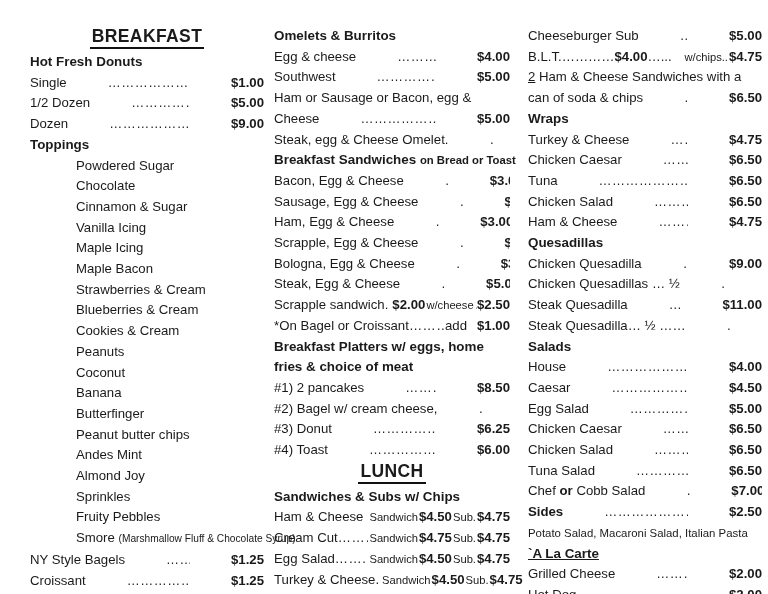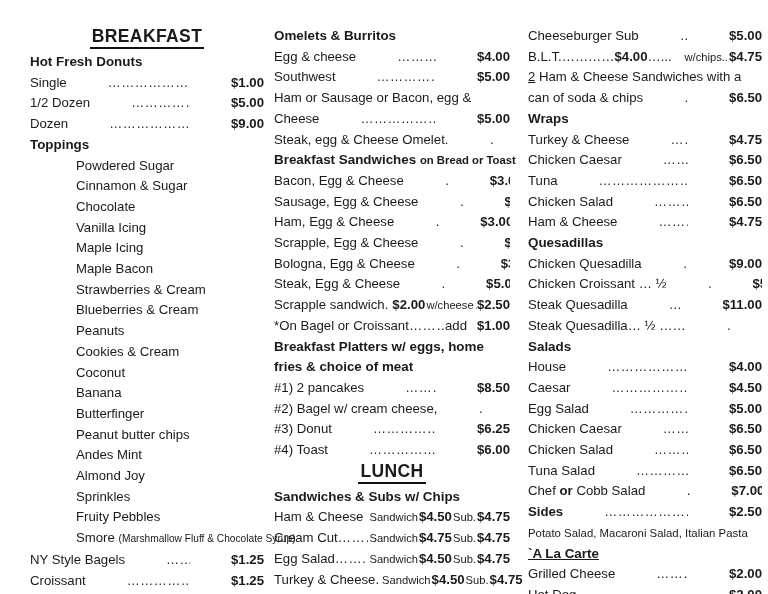--- a/index.html
+++ b/index.html
@@ -160,29 +160,29 @@
         <span class="name">Dozen</span>
         <span class="dots">………………………………………………………………………………</span>
         <span class="price">$9.00</span>
       </div>
     </div>
 
     <div class="group-head">Toppings</div>
 
     <div>
       <div class="plain indent-1">Powdered Sugar</div>
+      <div class="plain indent-1">Chocolate</div>
       <div class="plain indent-1">Cinnamon &amp; Sugar</div>
-      <div class="plain indent-1">Chocolate</div>
       <div class="plain indent-1">Vanilla Icing</div>
       <div class="plain indent-1">Maple Icing</div>
       <div class="plain indent-1">Maple Bacon</div>
       <div class="plain indent-1">Strawberries &amp; Cream</div>
       <div class="plain indent-1">Blueberries &amp; Cream</div>
+      <div class="plain indent-1">Cookies &amp; Cream</div>
       <div class="plain indent-1">Peanuts</div>
-      <div class="plain indent-1">Cookies &amp; Cream</div>
       <div class="plain indent-1">Coconut</div>
       <div class="plain indent-1">Banana</div>
       <div class="plain indent-1">Butterfinger</div>
       <div class="plain indent-1">Peanut butter chips</div>
       <div class="plain indent-1">Andes Mint</div>
       <div class="plain indent-1">Almond Joy</div>
       <div class="plain indent-1">Sprinkles</div>
       <div class="plain indent-1">Fruity Pebbles</div>
       <div class="plain indent-1">
         <span>Smore</span>
@@ -421,21 +421,21 @@
 
     <div class="group-head">Quesadillas</div>
 
     <div>
       <div class="row">
         <span class="name">Chicken Quesadilla</span>
         <span class="dots">………………………………………………………………………………</span>
         <span class="price">$9.00</span>
       </div>
       <div class="row">
-        <span class="name">Chicken Croissant … ½</span>
+        <span class="name">Chicken Quesadillas … ½</span>
         <span class="dots">………………………………………………………………………………</span>
         <span class="price">$5.50</span>
       </div>
       <div class="row">
         <span class="name">Steak Quesadilla</span>
         <span class="dots">………………………………………………………………………………</span>
         <span class="price">$11.00</span>
       </div>
       <div class="row">
         <span class="name">Steak Quesadilla… ½ ……</span>

